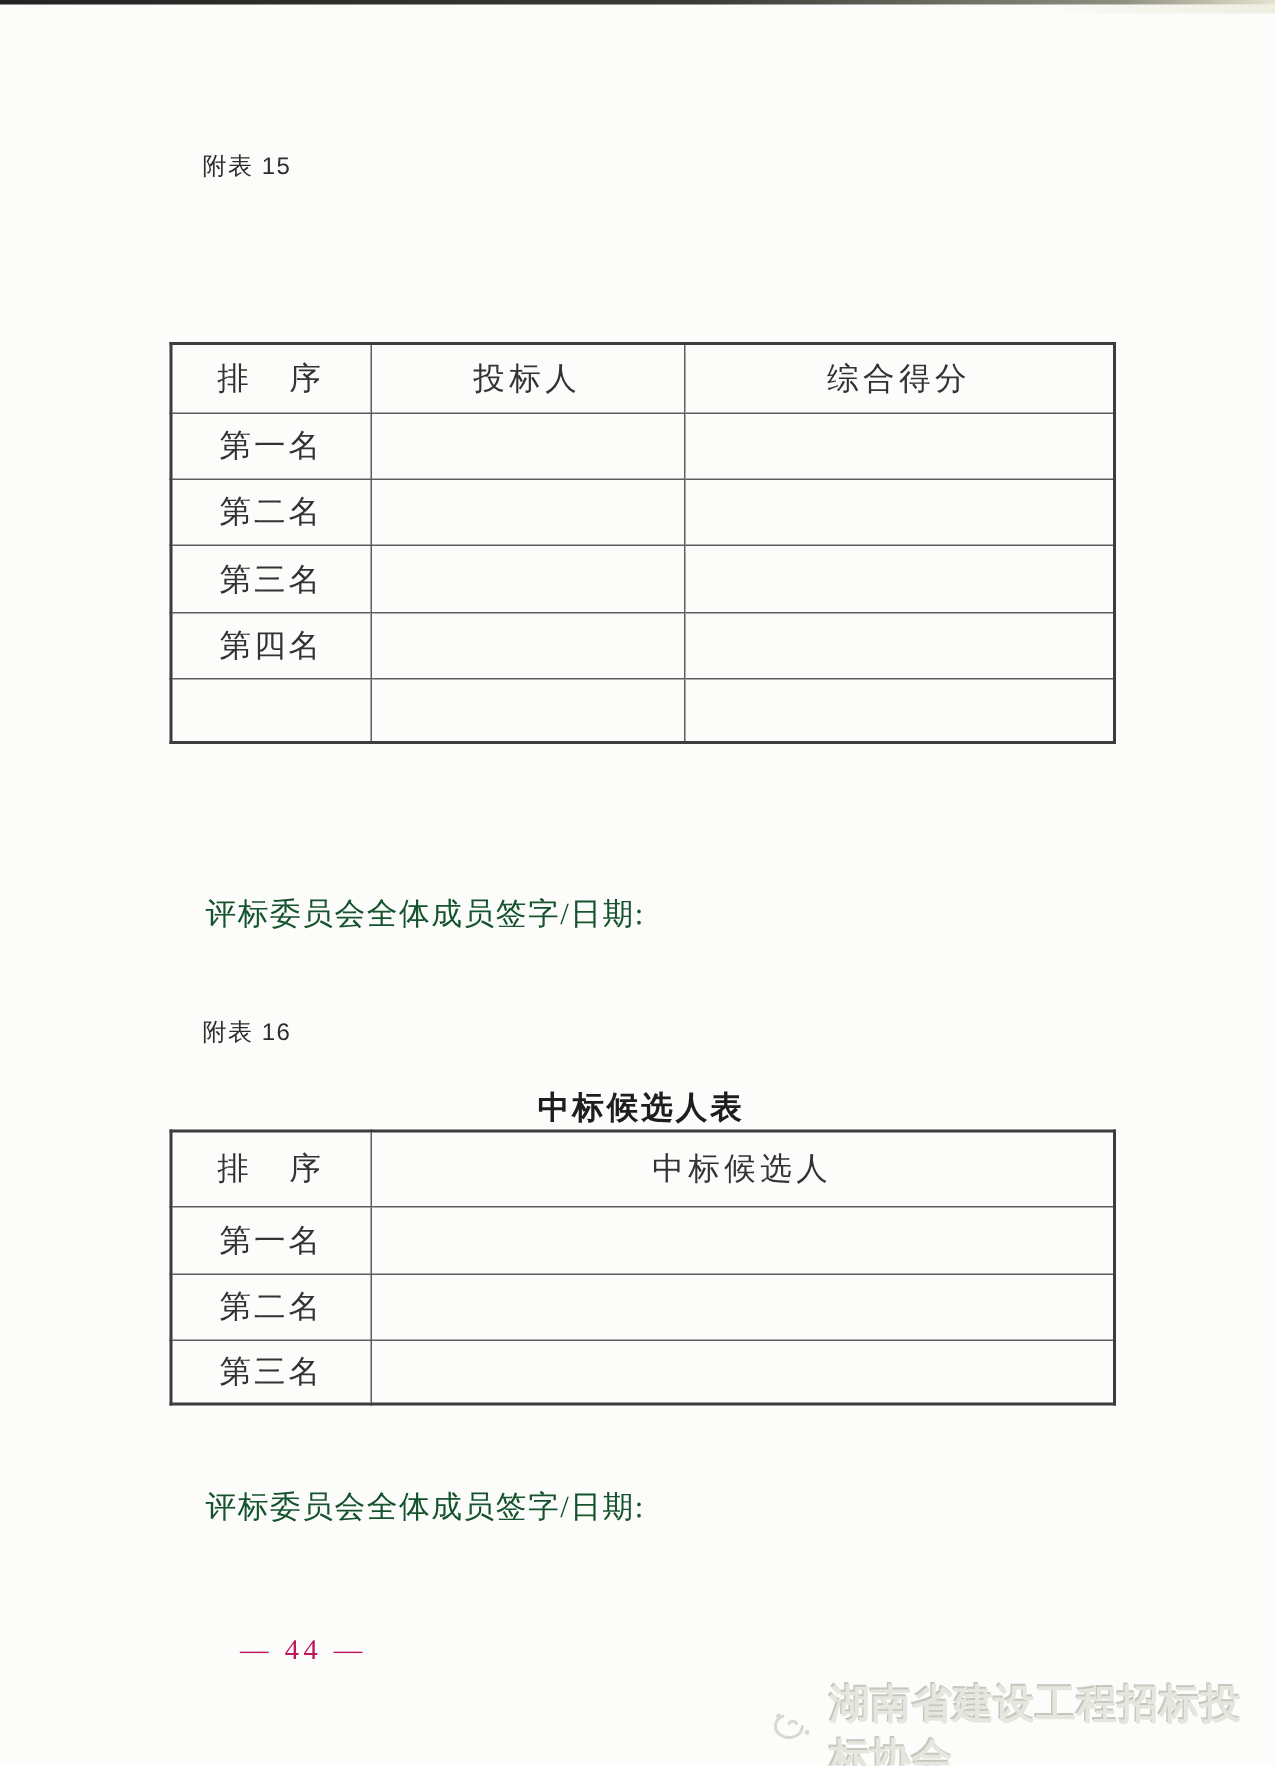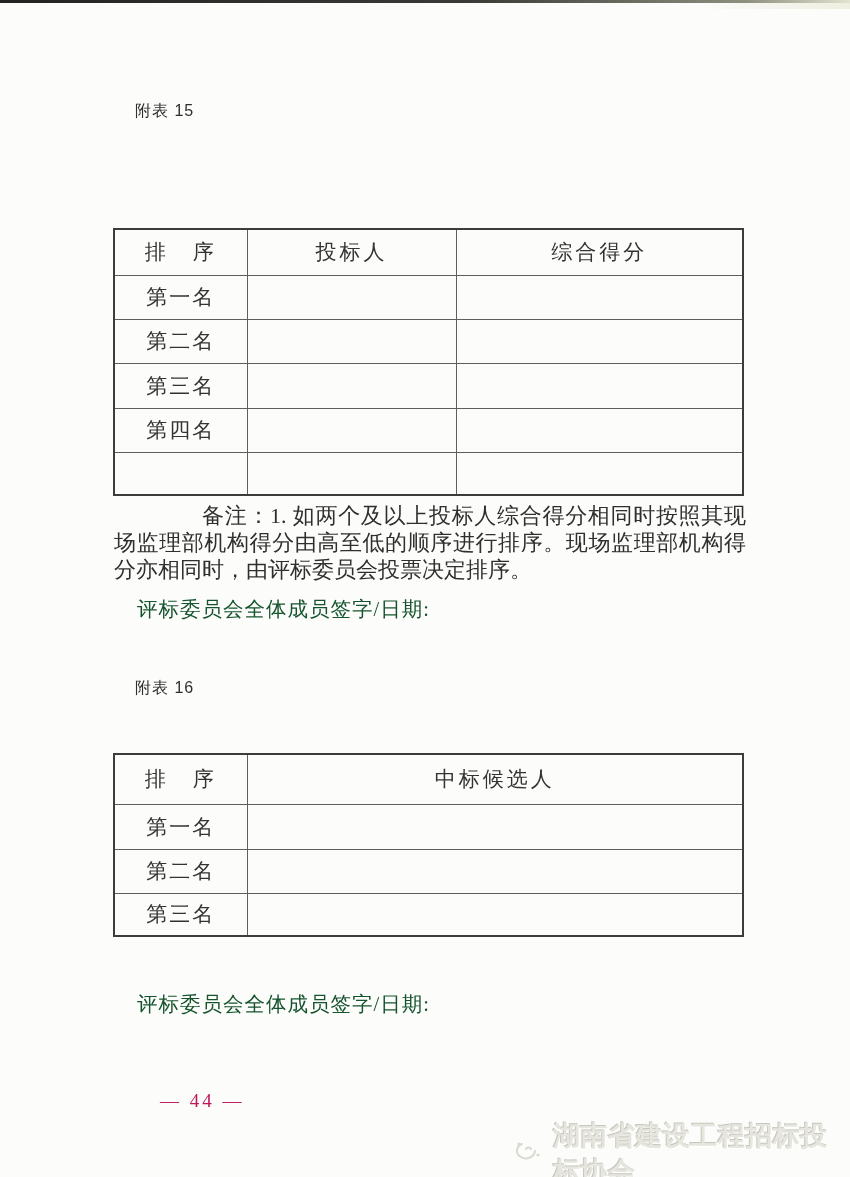--- a/index.html
+++ b/index.html
@@ -109,26 +109,26 @@
       <td></td>
     </tr>
     <tr style="height:43px;">
       <td></td>
       <td></td>
       <td></td>
     </tr>
   </tbody>
     </table>
 
-  <div class="note">备注：1.  如两个及以上投标人综合得分相同时按照其现场监理部机构得分由高至低的顺序进行排序。现场监理部机构得分亦相同时，由评标委员会投票决定排序。</div>
 
   <div class="sig-line" style="top:595px;">评标委员会全体成员签字/日期:</div>
 
   <div class="appendix-label" style="top:678px;">附表 16</div>
 
+  <div class="table-title" style="top:724px;">中标候选人表</div>
 
   <table class="form-table" style="top:753px; width:629px;">
     <colgroup>
         <col style="width:133px">
         <col style="width:496px">
       </colgroup>
     <tbody>
         <tr style="height:50px;">
       <th>排　序</th>
       <th>中标候选人</th>

